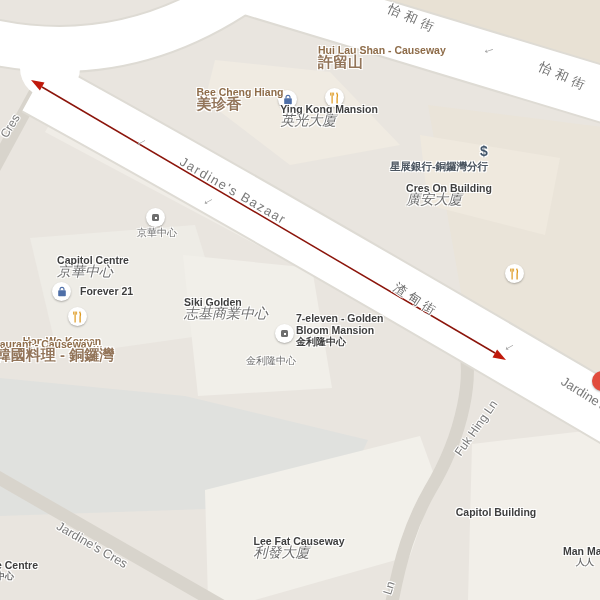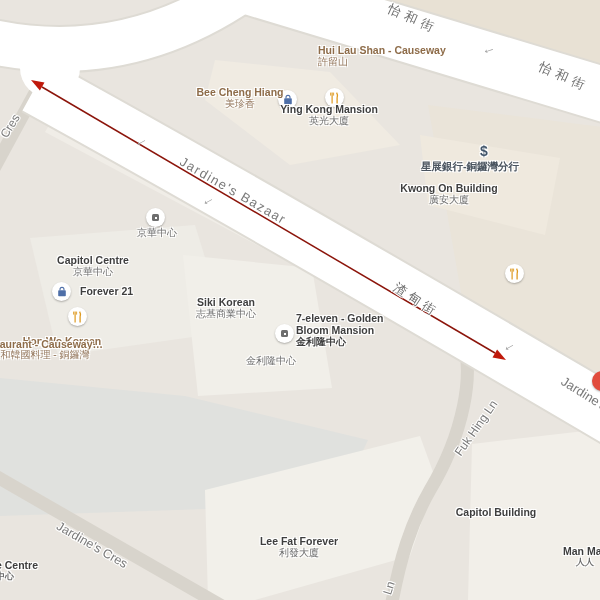--- a/index.html
+++ b/index.html
@@ -1,25 +1,25 @@
 <!DOCTYPE html>
 <html><head>
 <meta charset="utf-8">
 <style>
   html,body{margin:0;padding:0;background:#fff;}
   .map{position:relative;width:600px;height:600px;overflow:hidden;background:#e9e5df;
        font-family:"Liberation Sans",sans-serif;cursor:grab;}
   .map svg.base{position:absolute;left:0;top:0;}
   .lbl{position:absolute;white-space:nowrap;line-height:12px;
        text-shadow:-1px -1px 0 #fff,1px -1px 0 #fff,-1px 1px 0 #fff,1px 1px 0 #fff,0 0 2px #fff;}
-  .ctr{transform:translate(-50%,0);text-align:center;}
+  .ctr{transform:translate(-50%,0);}
   .bld{font-size:10.5px;font-weight:bold;color:#3e3e3e;}
-  .sub{font-size:10px;font-weight:normal;color:#6d6d6d;line-height:11px;}
+  .sub{font-size:14px;font-weight:normal;color:#6d6d6d;line-height:11px;font-style:italic;}
   .poi{font-size:10.5px;font-weight:bold;color:#8e6c49;}
-  .poisub{font-size:10px;font-weight:normal;color:#93755a;line-height:11px;}
+  .poisub{font-size:15px;font-weight:bold;color:#93755a;line-height:11px;}
   .bank{font-size:10.5px;font-weight:bold;color:#4a545f;}
   .graysmall{font-size:10px;color:#6c6c6c;}
   .tiny{font-size:9px;color:#6d6d6d;line-height:10px;}
   .street{font-size:13px;color:#7a7a7a;}
   .streetzh{font-size:13px;color:#6e6e6e;letter-spacing:5px;}
   .rot{transform:translate(-50%,-50%) rotate(var(--r));}
   .poi-circle{position:absolute;width:19px;height:19px;border-radius:50%;background:#fff;
       box-shadow:0 1px 2px rgba(0,0,0,.28);display:flex;align-items:center;justify-content:center;}
   .sq-glyph{width:7px;height:7px;background:#6e6e6e;border-radius:1.5px;position:relative;}
   .sq-glyph::after{content:"";position:absolute;left:2.5px;top:2.5px;width:2px;height:2px;background:#fff;}
@@ -128,25 +128,25 @@
     <div class="poisub">許留山</div>
   </div>
   <div class="lbl poi ctr" style="left:240px;top:86px">
     <div>Bee Cheng Hiang</div>
     <div class="poisub">美珍香</div>
   </div>
   <div class="lbl bld ctr" style="left:329px;top:103px">
     <div>Ying Kong Mansion</div>
     <div class="sub">英光大廈</div>
   </div>
-  <div class="lbl bank ctr" style="left:470px;top:160px">
+  <div class="lbl bank ctr" style="left:439px;top:160px">
     <div>星展銀行-銅鑼灣分行</div>
   </div>
   <div class="lbl bld ctr" style="left:449px;top:182px">
-    <div>Kwong On Building</div>
+    <div>Cres On Building</div>
     <div class="sub">廣安大廈</div>
   </div>
   <div class="lbl graysmall ctr" style="left:157px;top:227px">
     <div>京華中心</div>
   </div>
   <div class="lbl bld ctr" style="left:93px;top:254px">
     <div>Capitol Centre</div>
     <div class="sub">京華中心</div>
   </div>
   <div class="lbl bld" style="left:80px;top:285px">
@@ -155,33 +155,33 @@
   <div class="lbl poi ctr" style="left:62px;top:335px">
     <div>Hon Wo Korean</div>
   </div>
   <div class="lbl poi ctr" style="left:40px;top:338px">
     <div>Restaurant -  Causeway…</div>
   </div>
   <div class="lbl poisub ctr" style="left:40px;top:349px">
     <div>漢和韓國料理 - 銅鑼灣</div>
   </div>
   <div class="lbl bld ctr" style="left:226px;top:296px">
-    <div>Siki Korean</div>
+    <div>Siki Golden</div>
     <div class="sub">志基商業中心</div>
   </div>
   <div class="lbl bld" style="left:296px;top:312px">
     <div>7-eleven - Golden</div>
     <div>Bloom Mansion</div>
     <div style="font-size:10px">金利隆中心</div>
   </div>
   <div class="lbl graysmall ctr" style="left:271px;top:355px">
     <div>金利隆中心</div>
   </div>
   <div class="lbl bld ctr" style="left:299px;top:535px">
-    <div>Lee Fat Forever</div>
+    <div>Lee Fat Causeway</div>
     <div class="sub">利發大廈</div>
   </div>
   <div class="lbl bld ctr" style="left:496px;top:506px">
     <div>Capitol Building</div>
   </div>
   <div class="lbl bld" style="left:563px;top:545px">
     <div>Man Man</div>
     <div class="tiny" style="padding-left:13px">人人</div>
   </div>
   <div class="lbl bld" style="left:-4px;top:559px">

